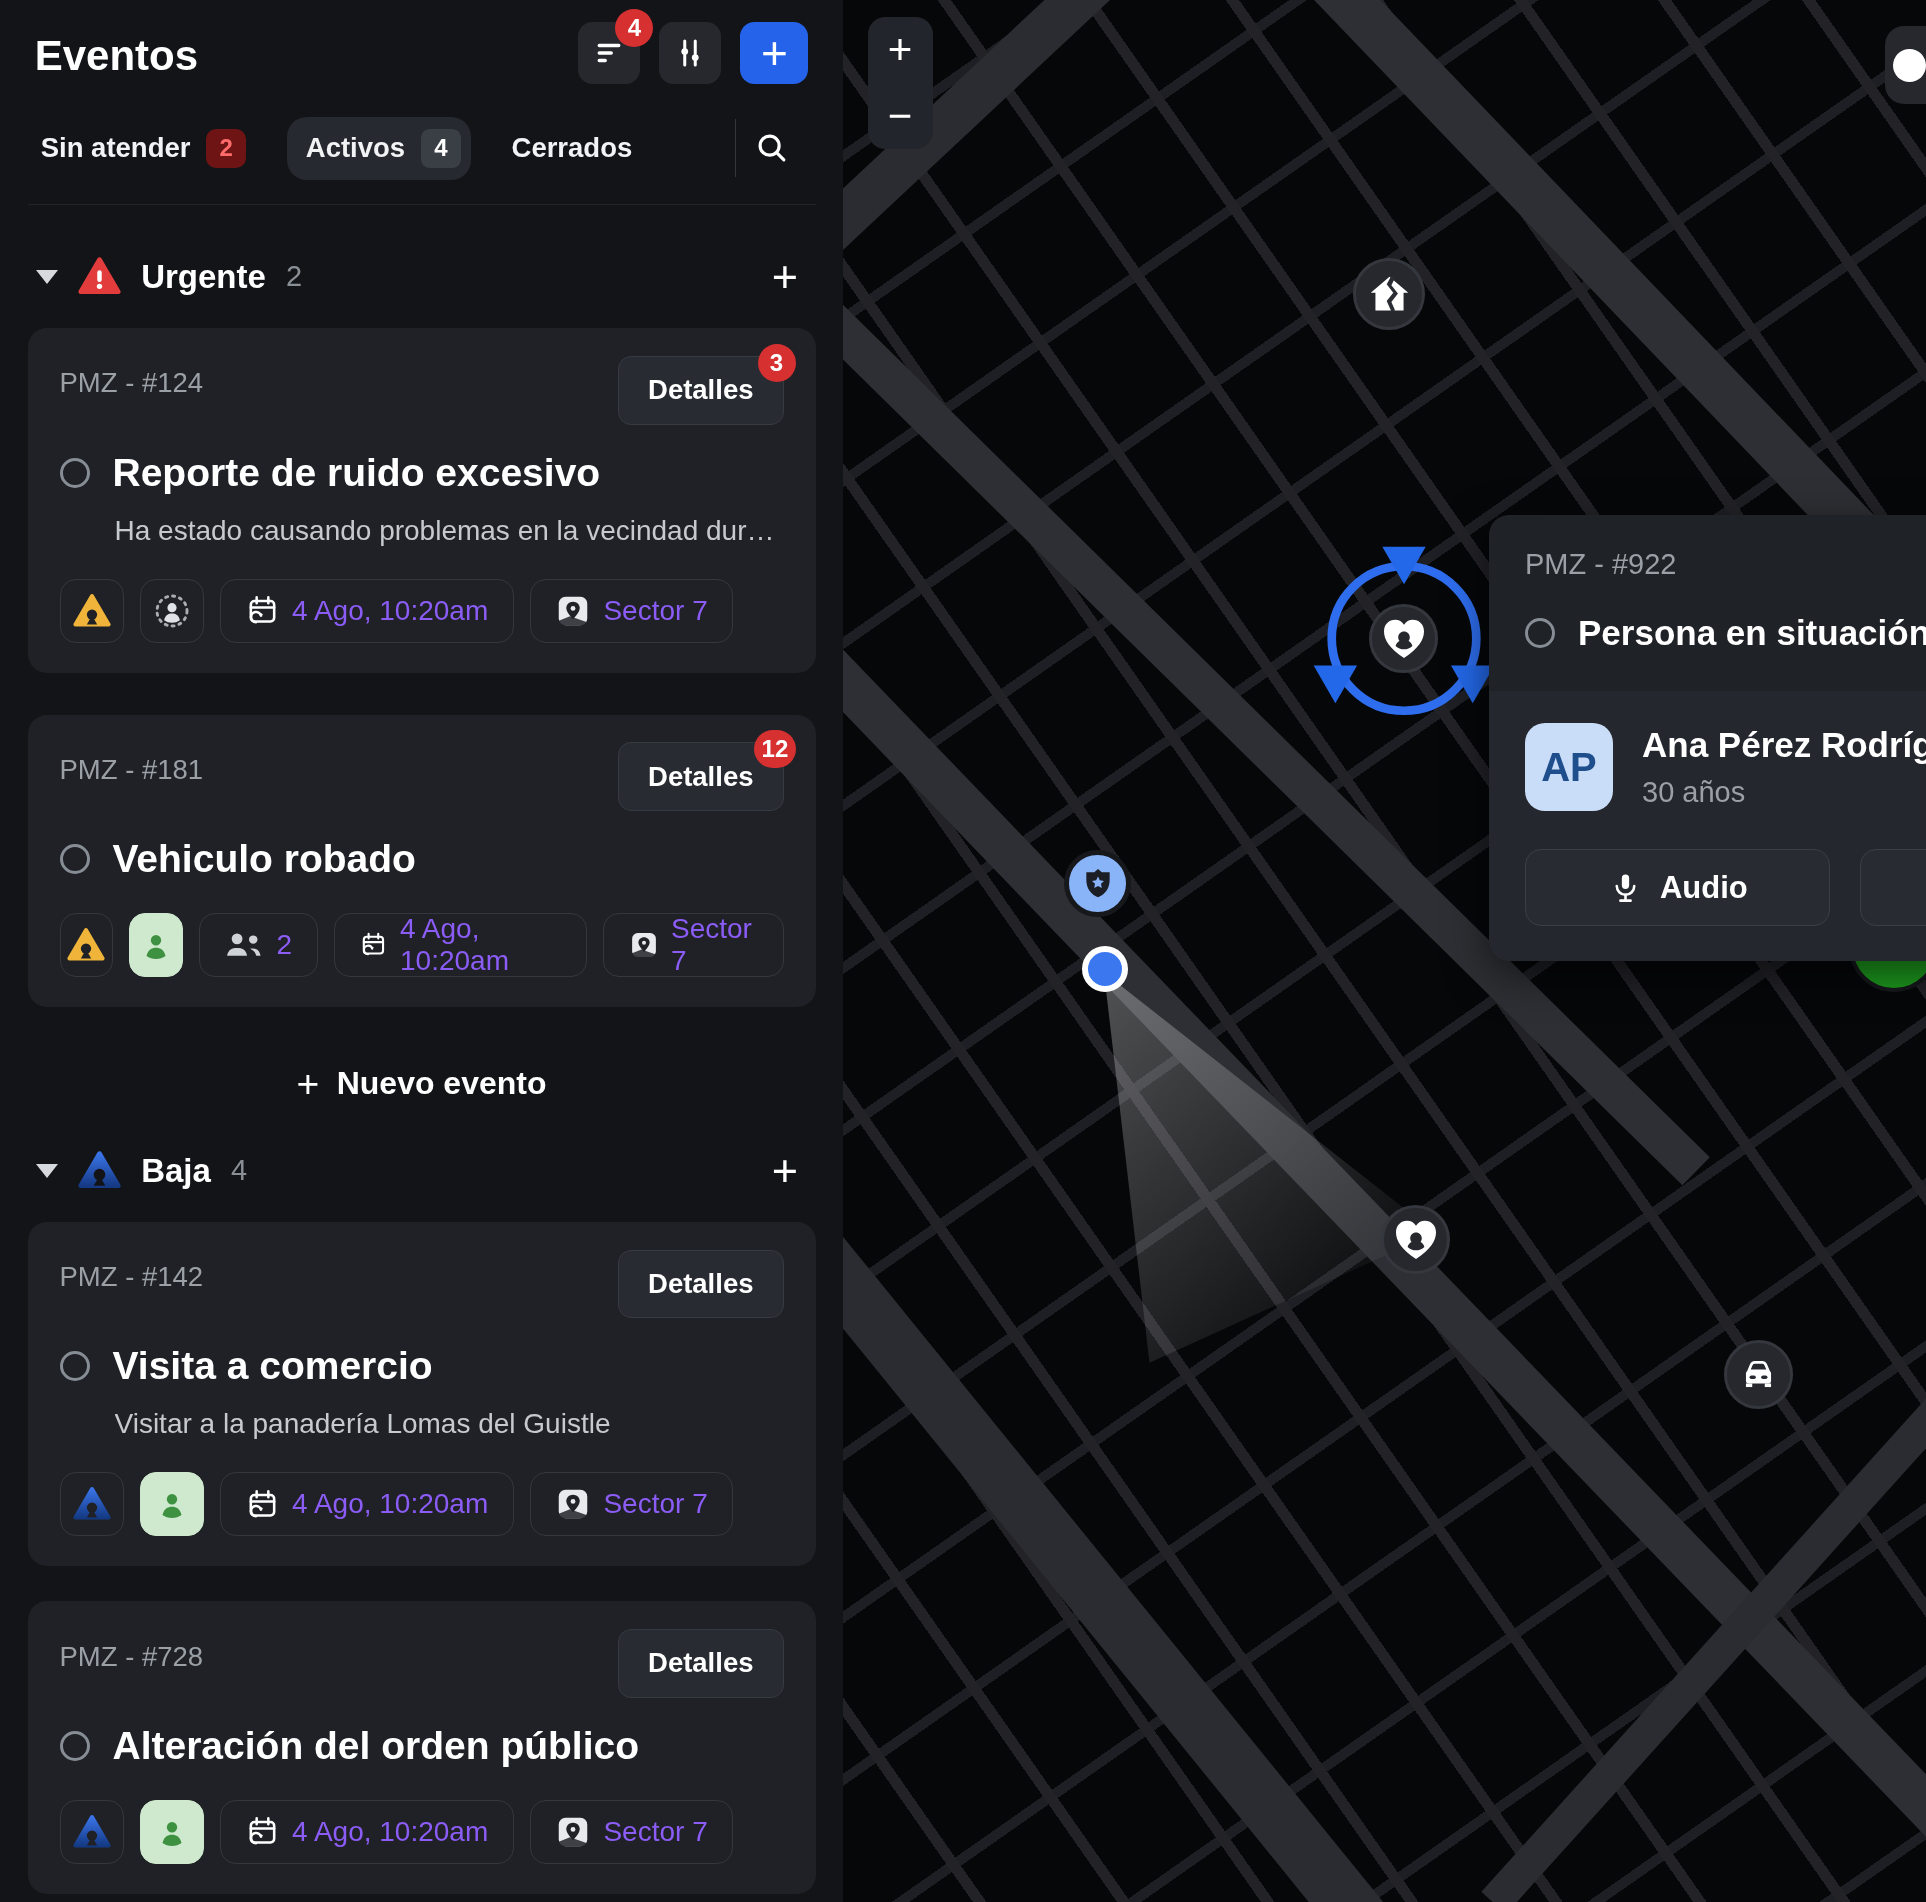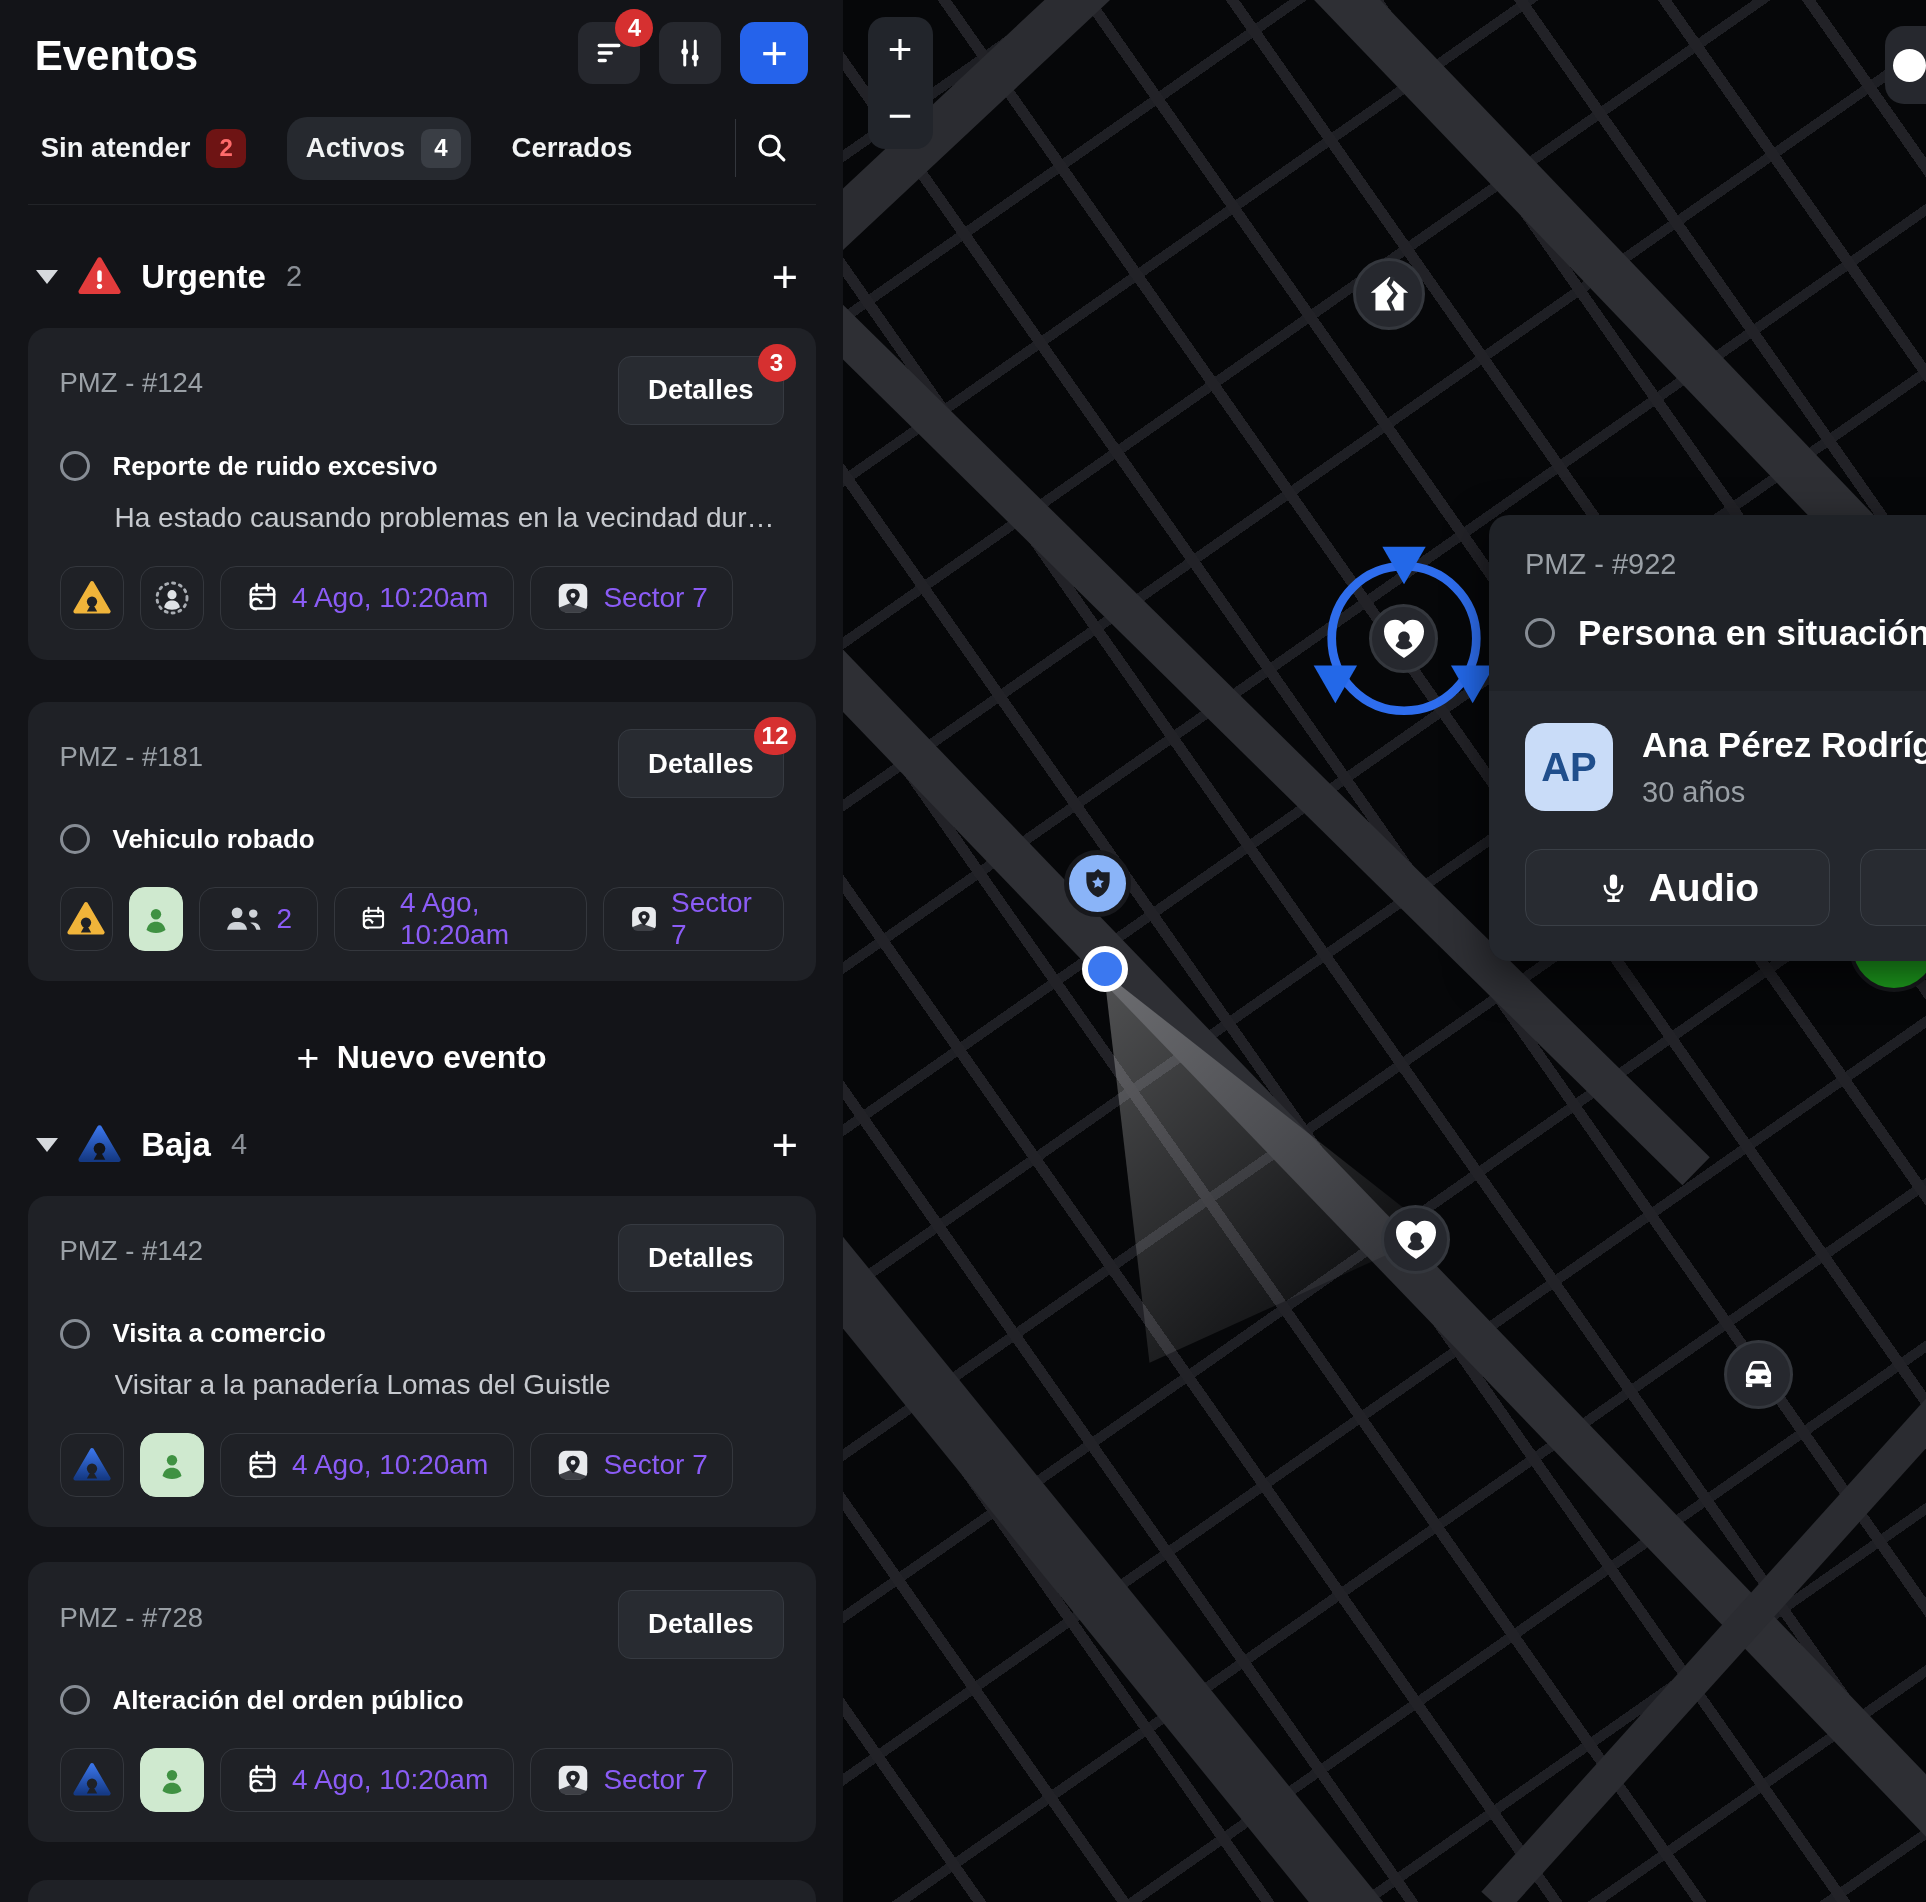--- a/index.html
+++ b/index.html
@@ -39,21 +39,21 @@
   .popup-title{font-size:35px;font-weight:700;}
   .popup-body{background:#24272d;padding:32px 36px 35px;}
   .person-row{display:flex;align-items:center;gap:29px;}
   .avatar{width:88px;height:88px;border-radius:20px;background:#c9dcf8;color:#1f4e8c;
           display:flex;align-items:center;justify-content:center;font-size:40px;font-weight:600;flex:0 0 auto;}
   .person-meta{white-space:nowrap;overflow:hidden;}
   .person-name{font-size:35px;font-weight:700;}
   .person-age{font-size:29px;color:#9aa0a6;margin-top:11.6px;}
   .popup-actions{display:flex;gap:30px;margin-top:38px;}
   .popup-btn{height:77px;border:1.4px solid #3a3f46;border-radius:16px;background:rgba(255,255,255,0.02);
-             color:#fff;font-size:39px;font-weight:700;font-family:inherit;display:flex;align-items:center;
+             color:#fff;font-size:31px;font-weight:700;font-family:inherit;display:flex;align-items:center;
              justify-content:center;gap:17.4px;cursor:pointer;}
   .popup-btn.audio{width:341px;}
   .popup-btn.cut{width:174px;}
 
   
   .sidebar{position:absolute;left:0;top:0;width:843px;height:1903px;background:#131418;
            padding:0 27.5px;overflow:hidden;}
   .sb-top{border-bottom:1.4px solid #222428;padding:22px 7.2px 24.6px;}
   .sb-header{display:flex;align-items:flex-start;justify-content:space-between;}
   .sb-title{font-size:42px;font-weight:700;padding-top:10px;}
@@ -85,21 +85,21 @@
            line-height:1;cursor:pointer;padding:0 8.7px;}
 
   .card{background:#1f2126;border-radius:19px;padding:27.5px 32px 30px;margin:13px 0 42px;}
   .card-top{display:flex;justify-content:space-between;align-items:flex-start;}
   .card-id{color:#9aa0a6;font-size:27.5px;padding-top:11.6px;}
   .btn{position:relative;background:#282b31;border:0.7px solid #363a41;border-radius:13px;
        padding:17.4px 29px;font-size:27.5px;font-weight:600;color:#fff;font-family:inherit;cursor:pointer;
        display:flex;align-items:center;gap:14.5px;}
   .card-title-row{display:flex;align-items:center;gap:23px;margin-top:26px;}
   .radio{width:30px;height:30px;border:3.6px solid #878d95;border-radius:50%;flex:0 0 auto;}
-  .card-title{font-size:26px;font-weight:700;}
+  .card-title{font-size:39px;font-weight:700;}
   .card-desc{color:#c6c9ce;font-size:28px;margin:20px 0 0 55px;white-space:nowrap;overflow:hidden;}
   .chips{display:flex;gap:16px;margin-top:32px;}
   .chip{height:64px;border:1.4px solid #34373d;border-radius:16px;display:flex;align-items:center;
         gap:12px;padding:0 24.6px;font-size:28px;color:#8b5cf6;}
   .chip.sq{width:64px;padding:0;justify-content:center;}
   .chip.green{background:#cfe9cf;border-color:#cfe9cf;}
 
   .new-event{display:flex;align-items:center;justify-content:center;gap:17.4px;width:100%;
              background:none;border:none;color:#fff;font-size:32px;font-weight:700;font-family:inherit;
              padding:13px 0 7.2px;cursor:pointer;margin-bottom:19px;}

